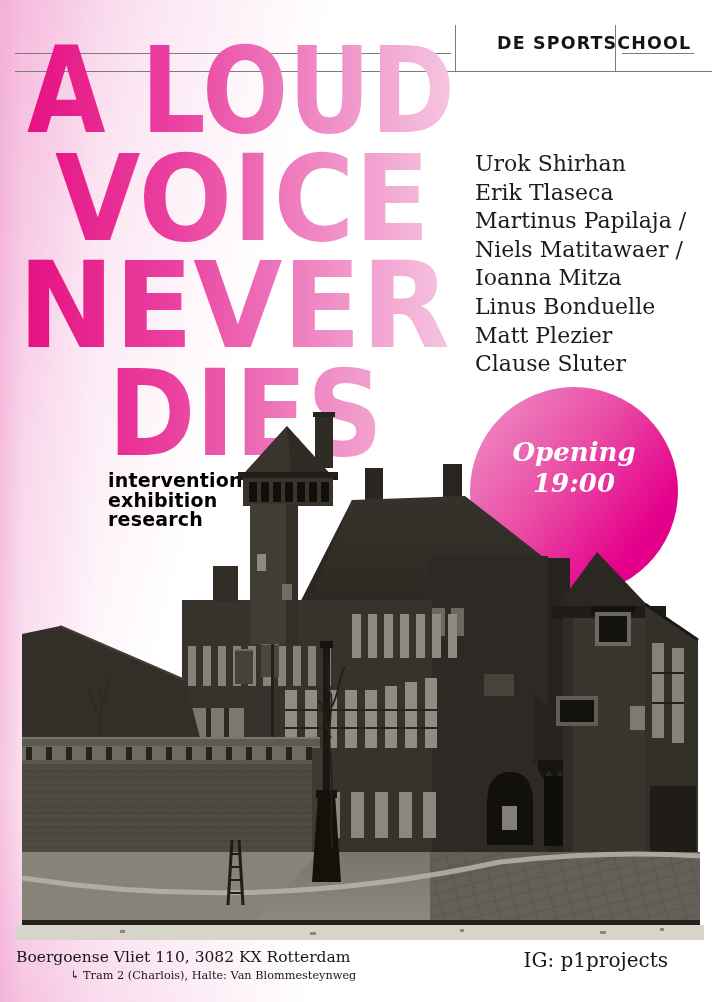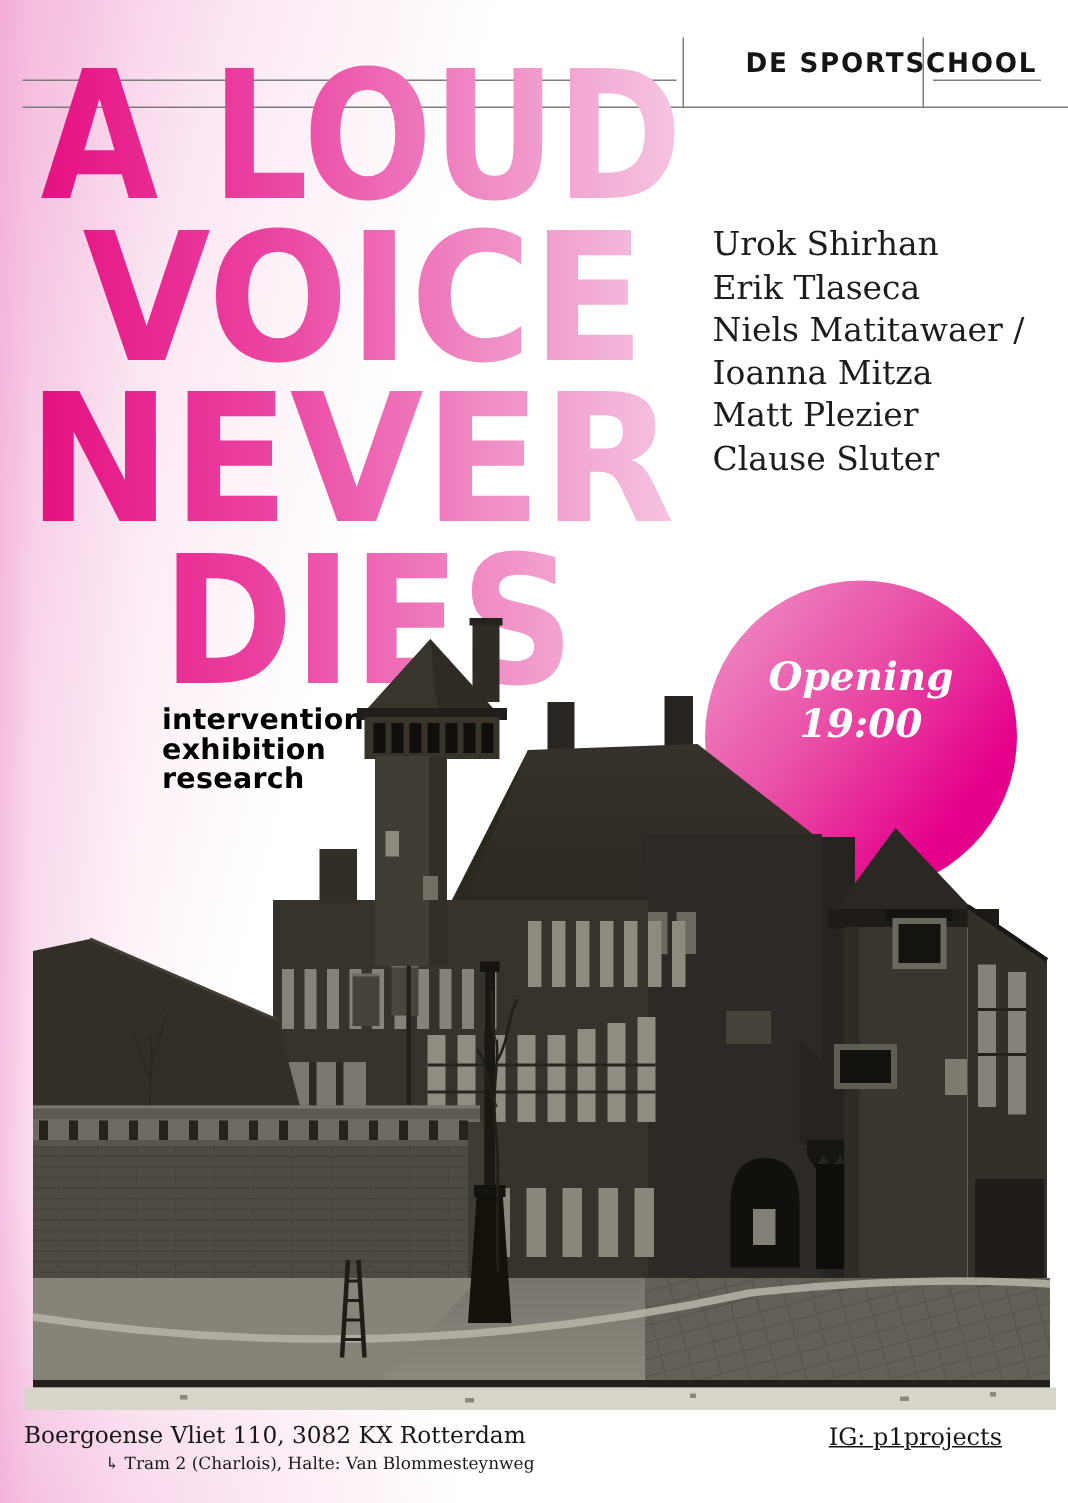--- a/index.html
+++ b/index.html
@@ -35,21 +35,21 @@
           background:linear-gradient(128deg,#ef8ec5 4%,#e9遗4fa6 42%,#e5008b 78%);
           background:linear-gradient(128deg,#ef8ec5 4%,#e94fa6 42%,#e5008b 78%);font-style:italic;}
   #circle .txt{padding-top:50px;text-align:center;font-family:"DejaVu Serif",serif;font-weight:bold;
           font-size:26px;line-height:31px;color:#ffffff;}
   
   #photo{position:absolute;left:0;top:408px;z-index:4;}
   
   #footer{position:absolute;left:0;right:0;top:944px;z-index:5;font-family:"DejaVu Serif",serif;color:#171717;}
   #address{position:absolute;left:16px;top:4px;font-size:15.5px;white-space:nowrap;}
   #transit{position:absolute;left:70px;top:25px;font-size:11.3px;white-space:nowrap;}
-  #instagram{position:absolute;right:44px;top:4px;font-size:16px;white-space:nowrap;text-decoration:underline;}
+  #instagram{position:absolute;right:44px;top:4px;font-size:20px;white-space:nowrap;}
 </style>
 </head>
 <body>
 
 <div id="poster">
   <div class="bg"></div>
 
   <div id="line-h1a" class="hl h"></div>
   <div id="line-h1b" class="hl h"></div>
   <div id="line-h2" class="hl h"></div>
@@ -69,22 +69,24 @@
     </defs>
     <text x="27" y="132" textLength="428" lengthAdjust="spacingAndGlyphs">A LOUD</text>
     <text x="55" y="240" textLength="375" lengthAdjust="spacingAndGlyphs">VOICE</text>
     <text x="18" y="347" textLength="432" lengthAdjust="spacingAndGlyphs">NEVER</text>
     <text x="108" y="455" textLength="275" lengthAdjust="spacingAndGlyphs">DIES</text>
   </svg>
 
   <div id="artists">
     <div>Urok Shirhan</div>
     <div>Erik Tlaseca</div>
+    <div>Martinus Papilaja /</div>
     <div>Niels Matitawaer /</div>
     <div>Ioanna Mitza</div>
+    <div>Linus Bonduelle</div>
     <div>Matt Plezier</div>
     <div>Clause Sluter</div>
   </div>
 
   <div id="tags">
     <div>intervention</div>
     <div>exhibition</div>
     <div>research</div>
   </div>
 

